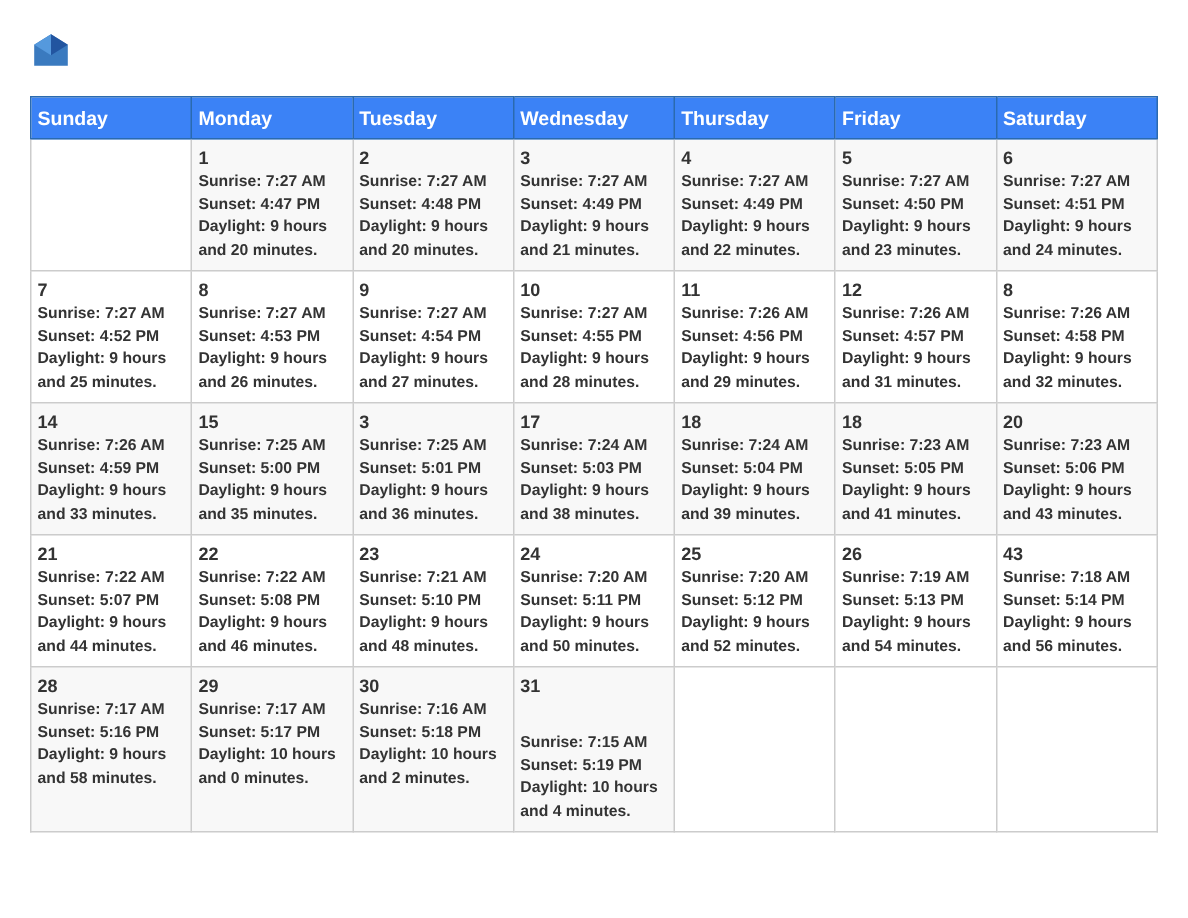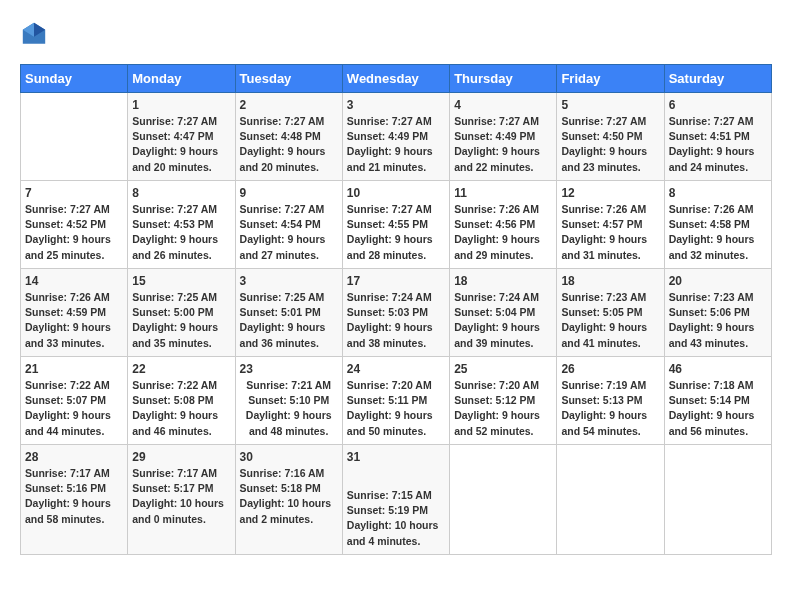--- a/index.html
+++ b/index.html
@@ -288,21 +288,21 @@
         </td>
         <td>
           <span class="day-number">22</span>
           <div class="day-info" style="white-space: pre-line;">Sunrise: 7:22 AM
 Sunset: 5:08 PM
 Daylight: 9 hours
 and 46 minutes.</div>
         </td>
         <td>
           <span class="day-number">23</span>
-          <div class="day-info" style="white-space: pre-line; text-align: center;">Sunrise: 7:21 AM
+          <div class="day-info" style="white-space: pre-line;">Sunrise: 7:21 AM
 Sunset: 5:10 PM
 Daylight: 9 hours
 and 48 minutes.</div>
         </td>
         <td>
           <span class="day-number">24</span>
           <div class="day-info" style="white-space: pre-line;">Sunrise: 7:20 AM
 Sunset: 5:11 PM
 Daylight: 9 hours
 and 50 minutes.</div>
@@ -315,21 +315,21 @@
 and 52 minutes.</div>
         </td>
         <td>
           <span class="day-number">26</span>
           <div class="day-info" style="white-space: pre-line;">Sunrise: 7:19 AM
 Sunset: 5:13 PM
 Daylight: 9 hours
 and 54 minutes.</div>
         </td>
         <td>
-          <span class="day-number">46</span>
+          <span class="day-number">43</span>
           <div class="day-info" style="white-space: pre-line;">Sunrise: 7:18 AM
 Sunset: 5:14 PM
 Daylight: 9 hours
 and 56 minutes.</div>
         </td>
       </tr>
       <tr>
         <td>
           <span class="day-number">28</span>
           <div class="day-info" style="white-space: pre-line;">Sunrise: 7:17 AM

